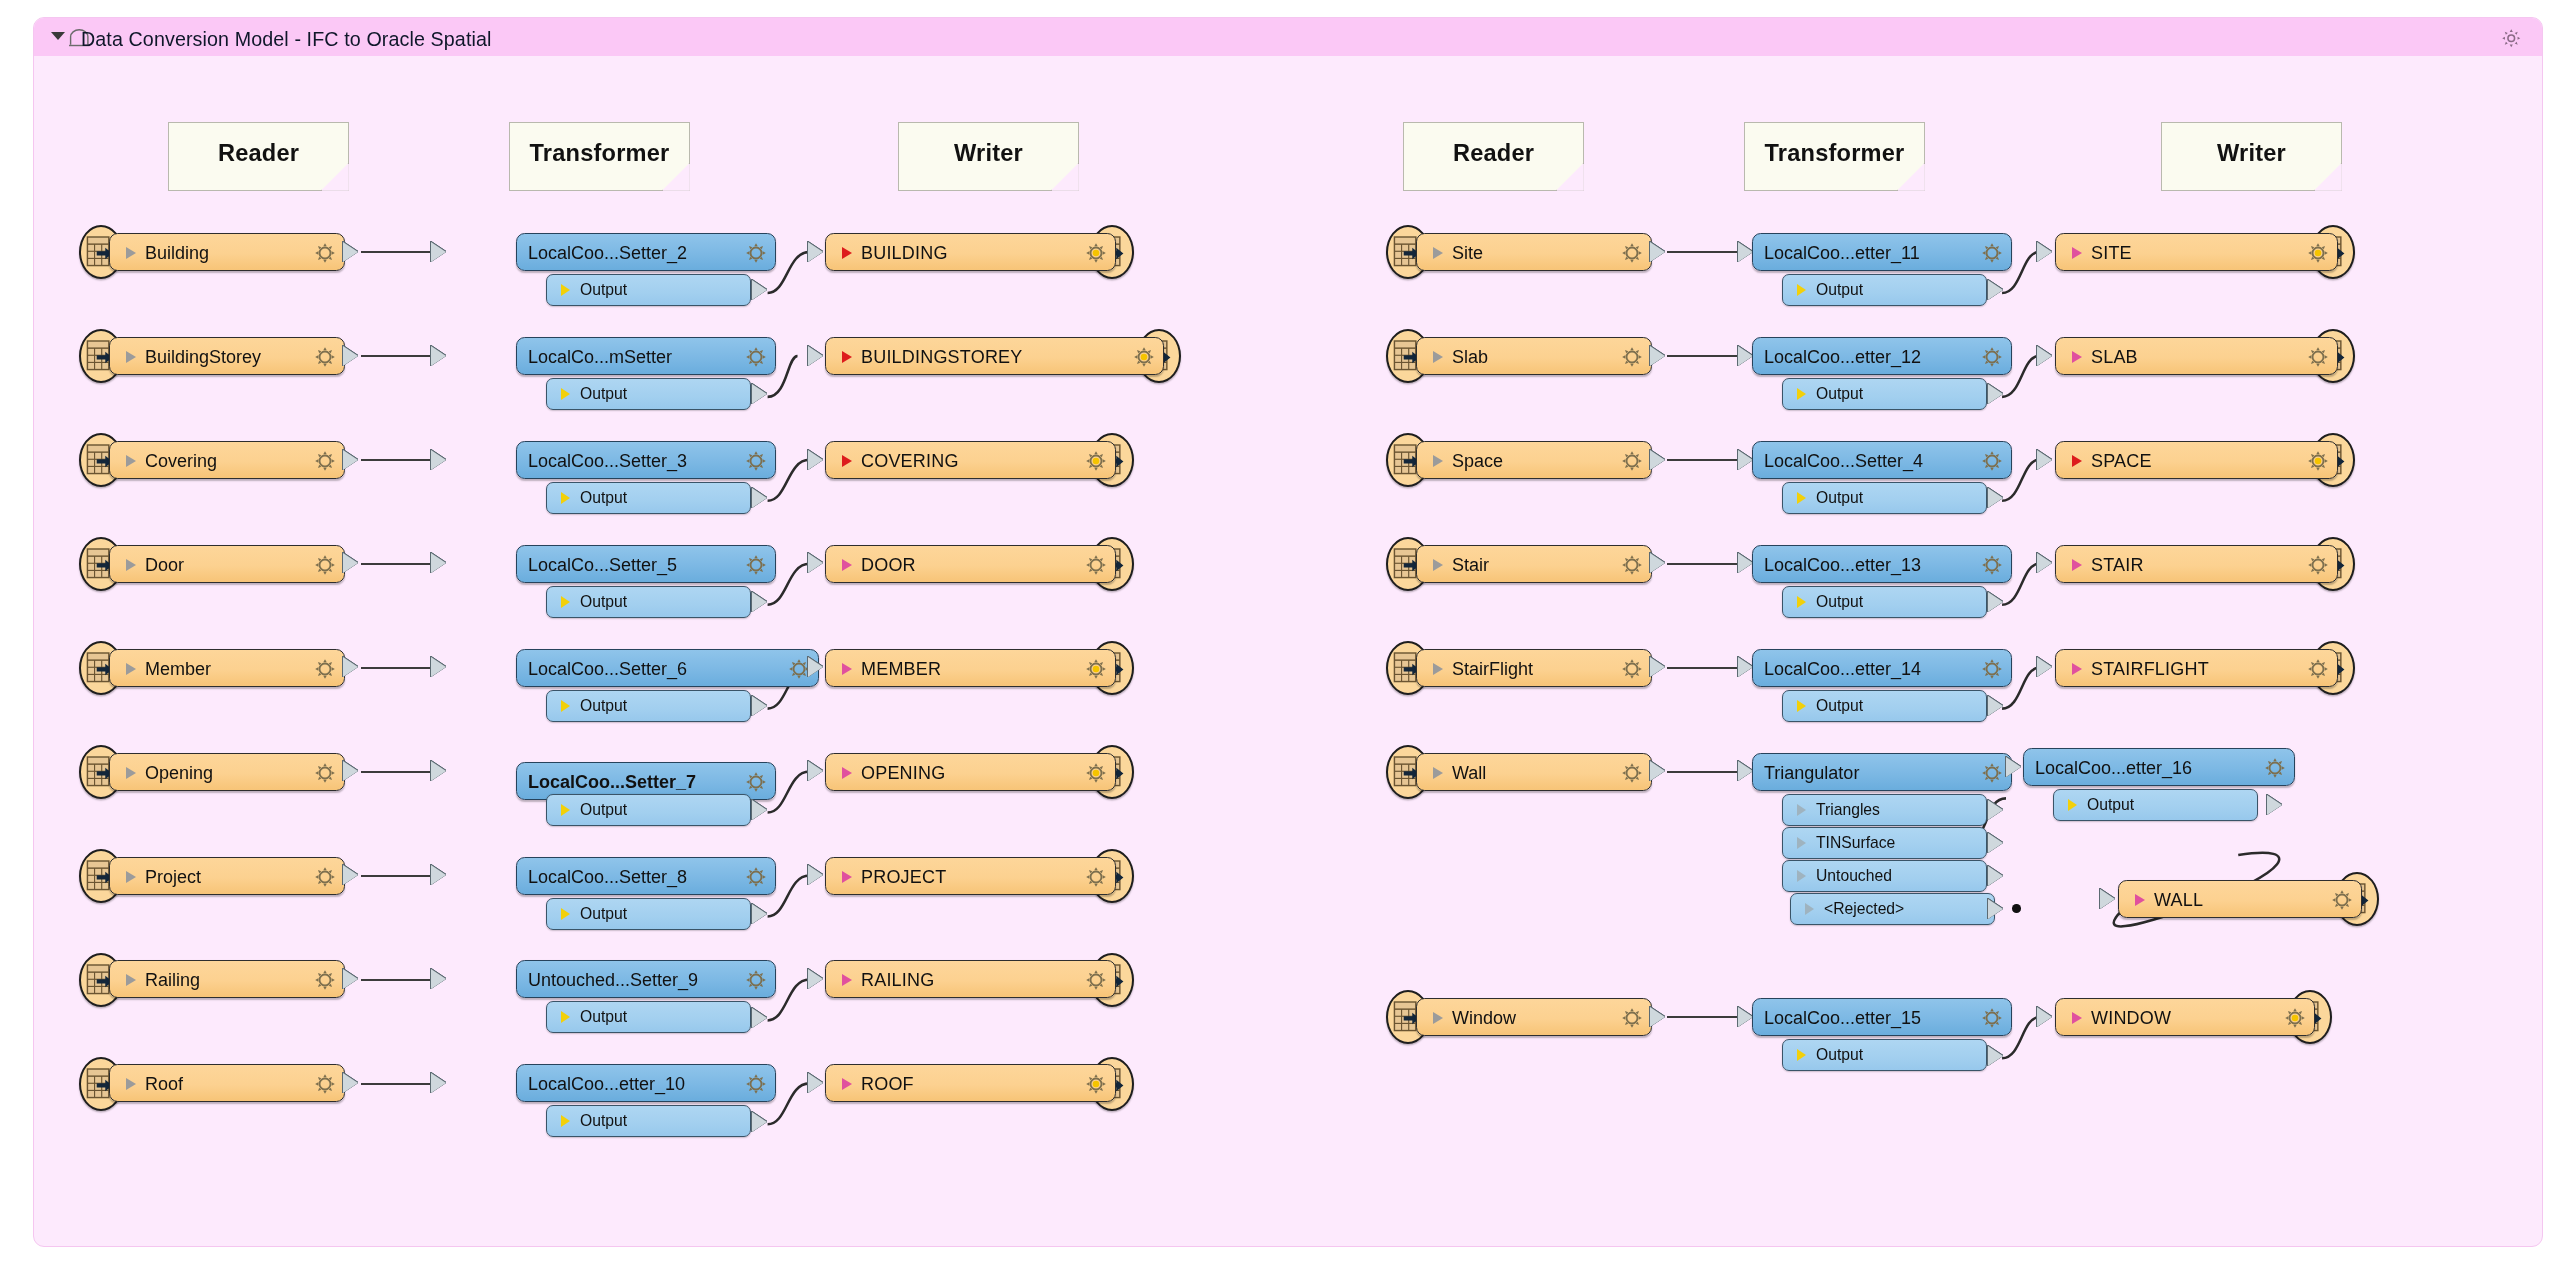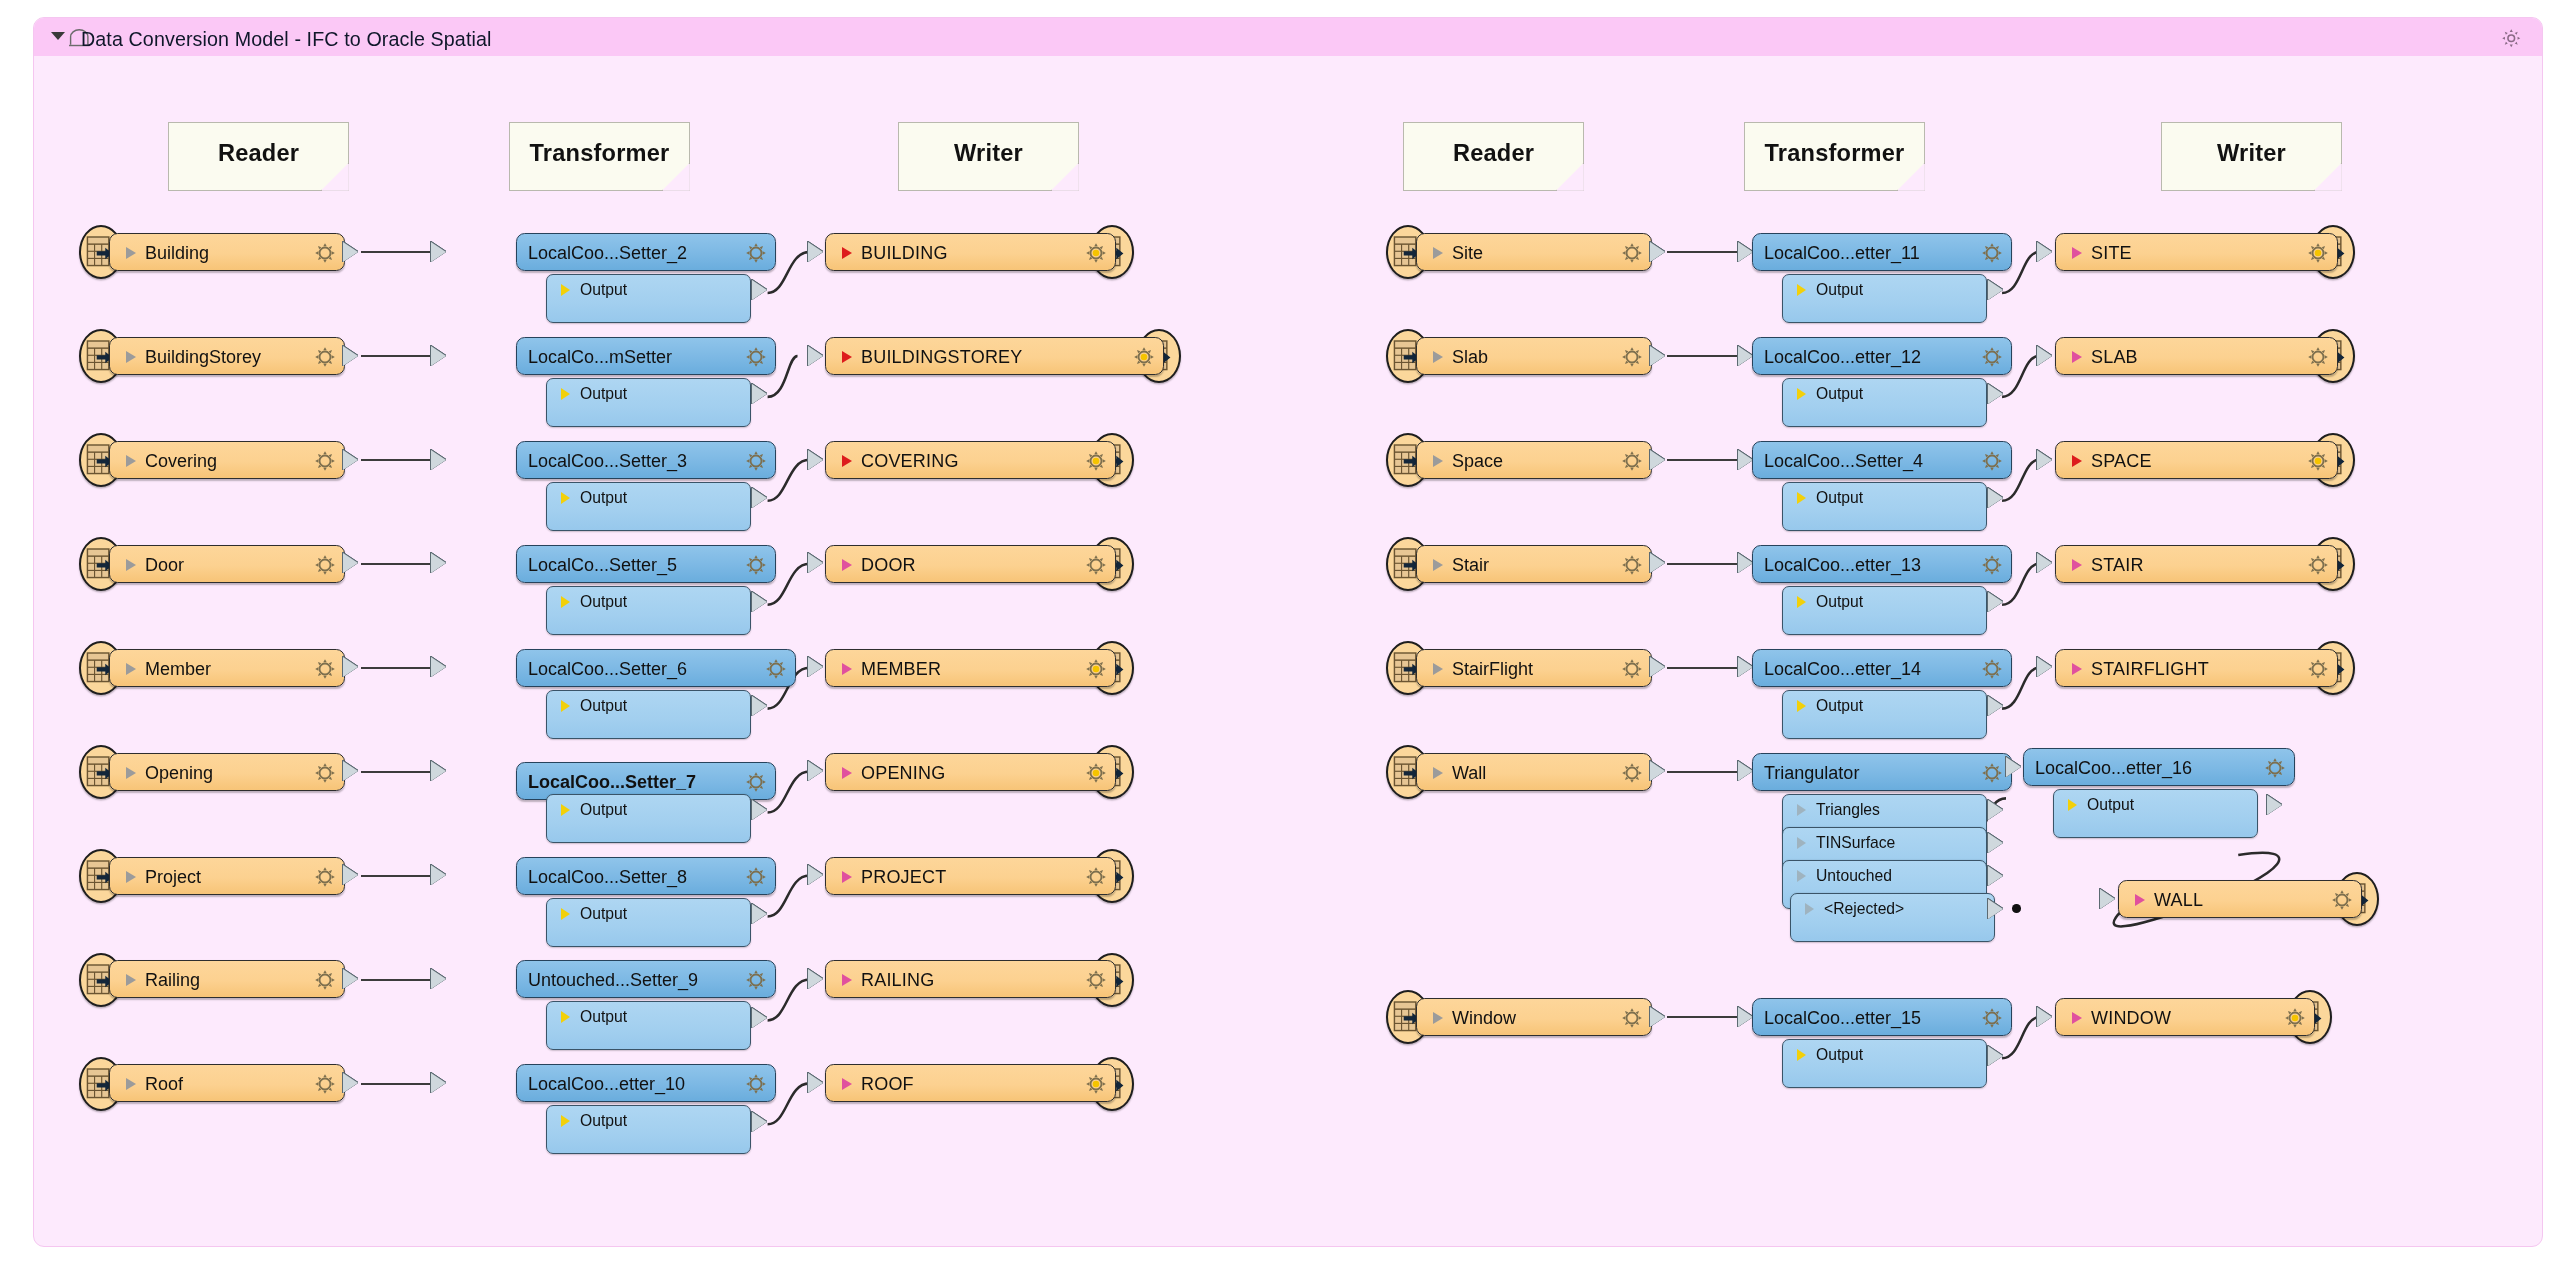--- a/index.html
+++ b/index.html
@@ -64,21 +64,21 @@
     position:absolute;left:15.7px;top:12.6px;width:0;height:0;
     border-top:6.3px solid transparent;border-bottom:6.3px solid transparent;
     border-left:10.2px solid #9b9b9b;
   }
   .pill .tri.red{border-left-color:#dd1c1c;}
   .pill .tri.pink{border-left-color:#e0509e;}
   .pill .gear{position:absolute;right:7.9px;top:7.9px;width:22px;height:22px;}
 
   
   .port{
-    position:absolute;height:49px;border-radius:7px;box-sizing:border-box;
+    position:absolute;height:32px;border-radius:7px;box-sizing:border-box;
     border:1.2px solid #3a5468;
     background:linear-gradient(180deg,#aed6f2 0%,#a2cfef 60%,#97c8ec 100%);
     box-shadow:0 0.8px 1.6px rgba(0,0,0,.2);
   }
   .port .plabel{
     position:absolute;left:33px;top:6.3px;font-size:15.7px;color:#111;white-space:nowrap;
   }
   .port .ptri{
     position:absolute;left:14px;top:9.4px;width:0;height:0;
     border-top:6.3px solid transparent;border-bottom:6.3px solid transparent;
@@ -453,21 +453,21 @@
              M1.5 14 L5.5 11.8 L5.5 16.2 Z M26.5 14 L22.5 16.2 L22.5 11.8 Z
              M5.1 5.1 L9.3 6.6 L6.6 9.3 Z M22.9 22.9 L18.7 21.4 L21.4 18.7 Z
              M22.9 5.1 L21.4 9.3 L18.7 6.6 Z M5.1 22.9 L6.6 18.7 L9.3 21.4 Z" fill="#7d6f4e"></path>
     <circle cx="14" cy="14" r="7" fill="none" stroke="#7d6f4e" stroke-width="2.4"></circle>
     <circle cx="14" cy="14" r="4.2" fill="none"></circle>
   </svg>
   </div>
       <div class="arrowhead" style="left:343px;top:657px;"></div>
       <div class="link" style="left:361px;top:667px;width:71px;"></div>
       <div class="arrowhead" style="left:431px;top:657px;"></div>
-      <div class="pill blue" style="left:516px;top:649px;width:280px;">
+      <div class="pill blue" style="left:516px;top:649px;width:303px;">
     <span class="label" style="left:11px;">LocalCoo...Setter_6</span>
     <svg class="gear" viewBox="0 0 28 28">
     <path d="M14 1.5 L16.2 5.5 L11.8 5.5 Z M14 26.5 L11.8 22.5 L16.2 22.5 Z
              M1.5 14 L5.5 11.8 L5.5 16.2 Z M26.5 14 L22.5 16.2 L22.5 11.8 Z
              M5.1 5.1 L9.3 6.6 L6.6 9.3 Z M22.9 22.9 L18.7 21.4 L21.4 18.7 Z
              M22.9 5.1 L21.4 9.3 L18.7 6.6 Z M5.1 22.9 L6.6 18.7 L9.3 21.4 Z" fill="#7d6f4e"></path>
     <circle cx="14" cy="14" r="7" fill="none" stroke="#7d6f4e" stroke-width="2.4"></circle>
     <circle cx="14" cy="14" r="4.2" fill="none"></circle>
   </svg>
   </div>

